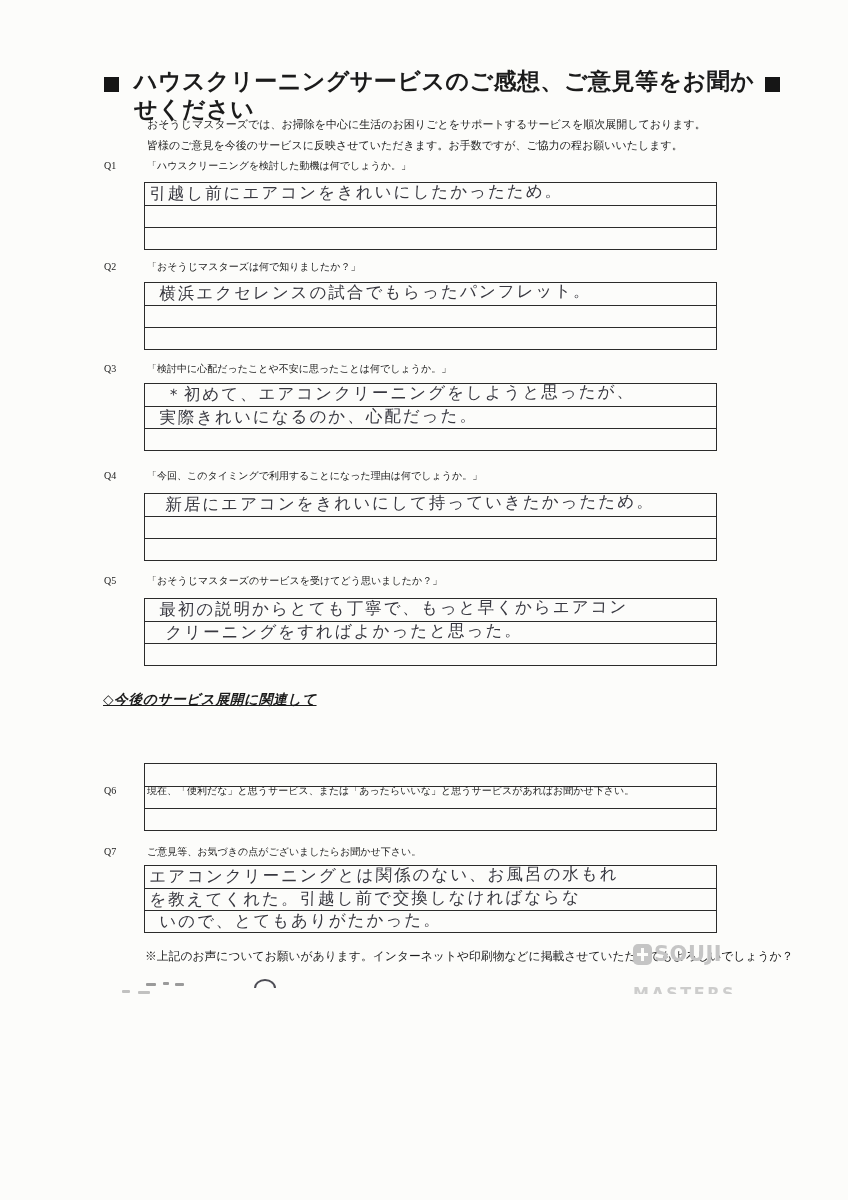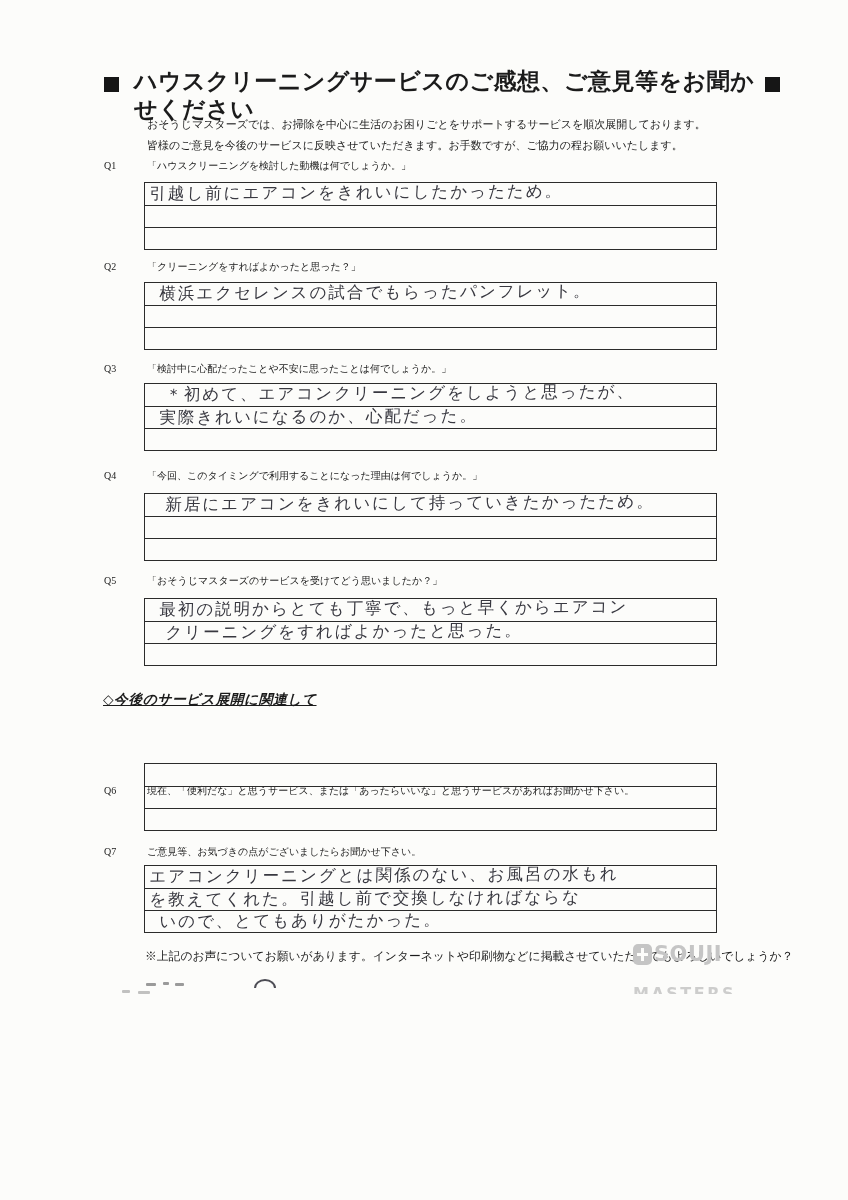--- a/index.html
+++ b/index.html
@@ -173,21 +173,21 @@
   <div class="q" style="top:157px">
     <span class="qid">Q1</span><span>「ハウスクリーニングを検討した動機は何でしょうか。」</span>
   </div>
   <div class="abox" style="top:182px">
     <div class="arow ind1"><span class="hand">引越し前にエアコンをきれいにしたかったため。</span></div>
     <div class="arow"><span class="hand"></span></div>
     <div class="arow"><span class="hand"></span></div>
   </div>
 
   <div class="q" style="top:258px">
-    <span class="qid">Q2</span><span>「クリーニングをすればよかったと思った？」</span>
+    <span class="qid">Q2</span><span>「おそうじマスターズは何で知りましたか？」</span>
   </div>
   <div class="abox" style="top:282px">
     <div class="arow ind2"><span class="hand">横浜エクセレンスの試合でもらったパンフレット。</span></div>
     <div class="arow"><span class="hand"></span></div>
     <div class="arow"><span class="hand"></span></div>
   </div>
 
   <div class="q" style="top:360px">
     <span class="qid">Q3</span><span>「検討中に心配だったことや不安に思ったことは何でしょうか。」</span>
   </div>

